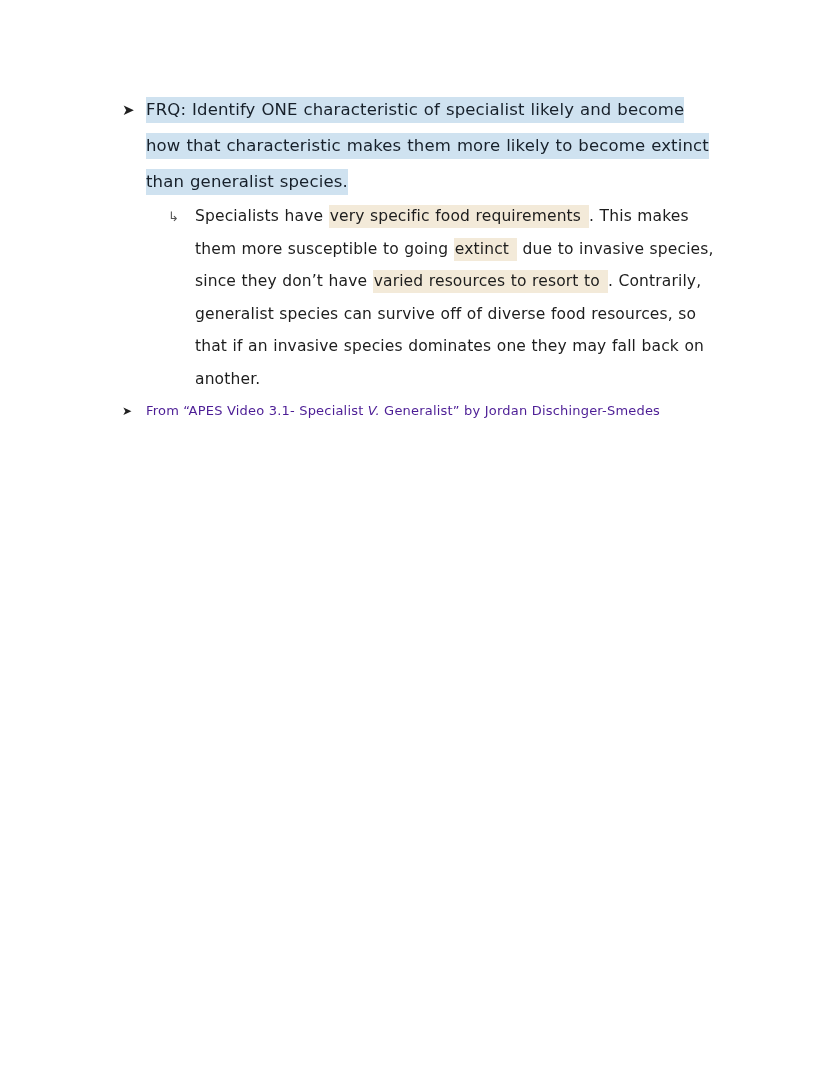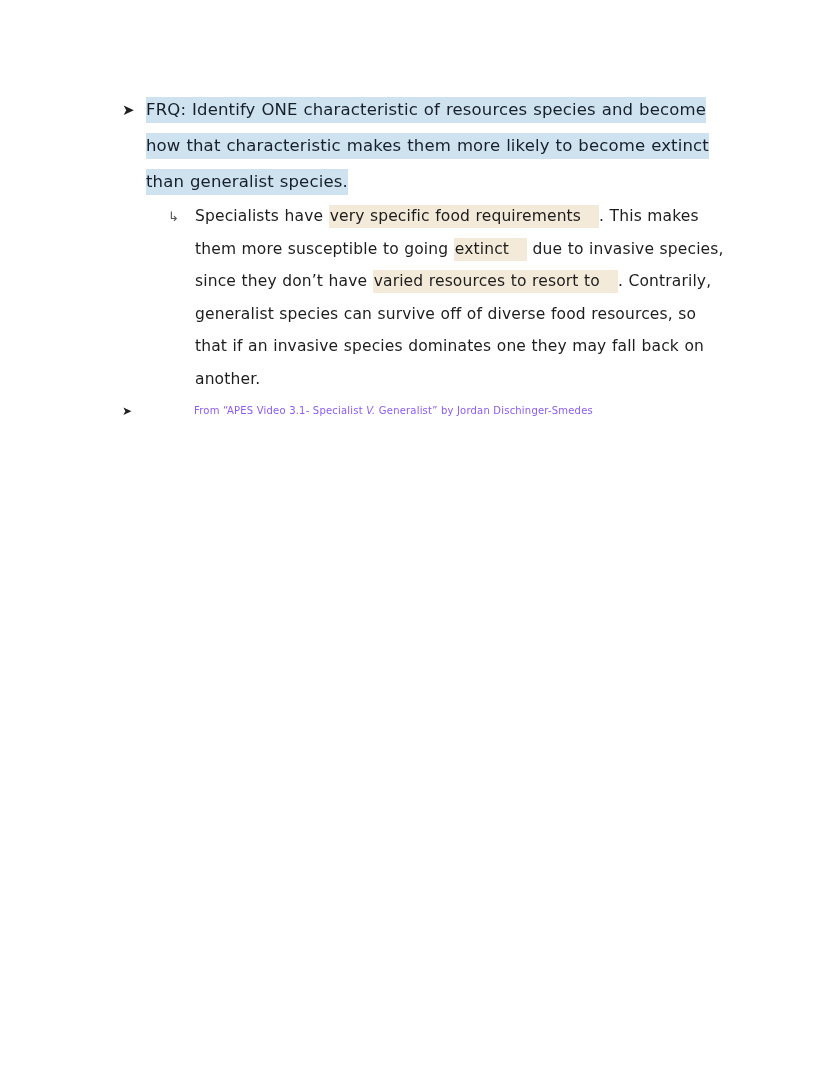--- a/index.html
+++ b/index.html
@@ -79,21 +79,21 @@
   .answer-text {
     flex: 1 1 auto;
     font-size: 15.5px;
     line-height: 32.6px;
     letter-spacing: 0.15px;
     color: #1d1d1d;
     word-spacing: 0.4px;
   }
   .hl-tan {
     background: #f3ead9;
-    padding: 2px 18px 3px 1px;
+    padding: 2px 8px 3px 1px;
     box-decoration-break: clone;
     -webkit-box-decoration-break: clone;
   }
 
   
   .source-block {
     position: absolute;
     left: 122px;
     top: 400px;
     width: 640px;
@@ -104,39 +104,38 @@
   }
   .source-bullet {
     flex: 0 0 auto;
     width: 24px;
     font-size: 12px;
     line-height: 22px;
     color: #202020;
   }
   .source-text {
     flex: 1 1 auto;
-    font-size: 10px;
+    font-size: 13px;
     line-height: 22px;
     letter-spacing: 0.2px;
-    color: #8b5cf6;
-    margin-left: 48px;
+    color: #4c1d95;
   }
   .ital {
     font-style: italic;
   }
 </style>
 </head>
 <body>
 
 <div class="page">
 
   <div class="frq-block">
     <div class="frq-row">
       <span class="arrow-bullet">➤</span>
-      <div class="frq-text"><span class="hl-blue"><span>FRQ:</span> <span class="bold">Identify</span><span> ONE characteristic of resources species and </span><span class="bold">become</span><span> how that characteristic makes them more likely to become extinct than generalist species.</span></span></div>
+      <div class="frq-text"><span class="hl-blue"><span>FRQ:</span> <span class="bold">Identify</span><span> ONE characteristic of specialist likely and </span><span class="bold">become</span><span> how that characteristic makes them more likely to become extinct than generalist species.</span></span></div>
     </div>
   </div>
 
   <div class="answer-block">
     <div class="answer-row">
       <span class="sub-bullet">↳</span>
       <div class="answer-text"><span>Specialists have </span><span class="hl-tan">very specific food requirements</span><span>. This makes them more susceptible to going </span><span class="hl-tan">extinct</span><span> due to invasive species, since they don’t have </span><span class="hl-tan">varied resources to resort to</span><span>. Contrarily, generalist species can survive off of diverse food resources, so that if an invasive species dominates one they may fall back on another.</span></div>
     </div>
   </div>
 

